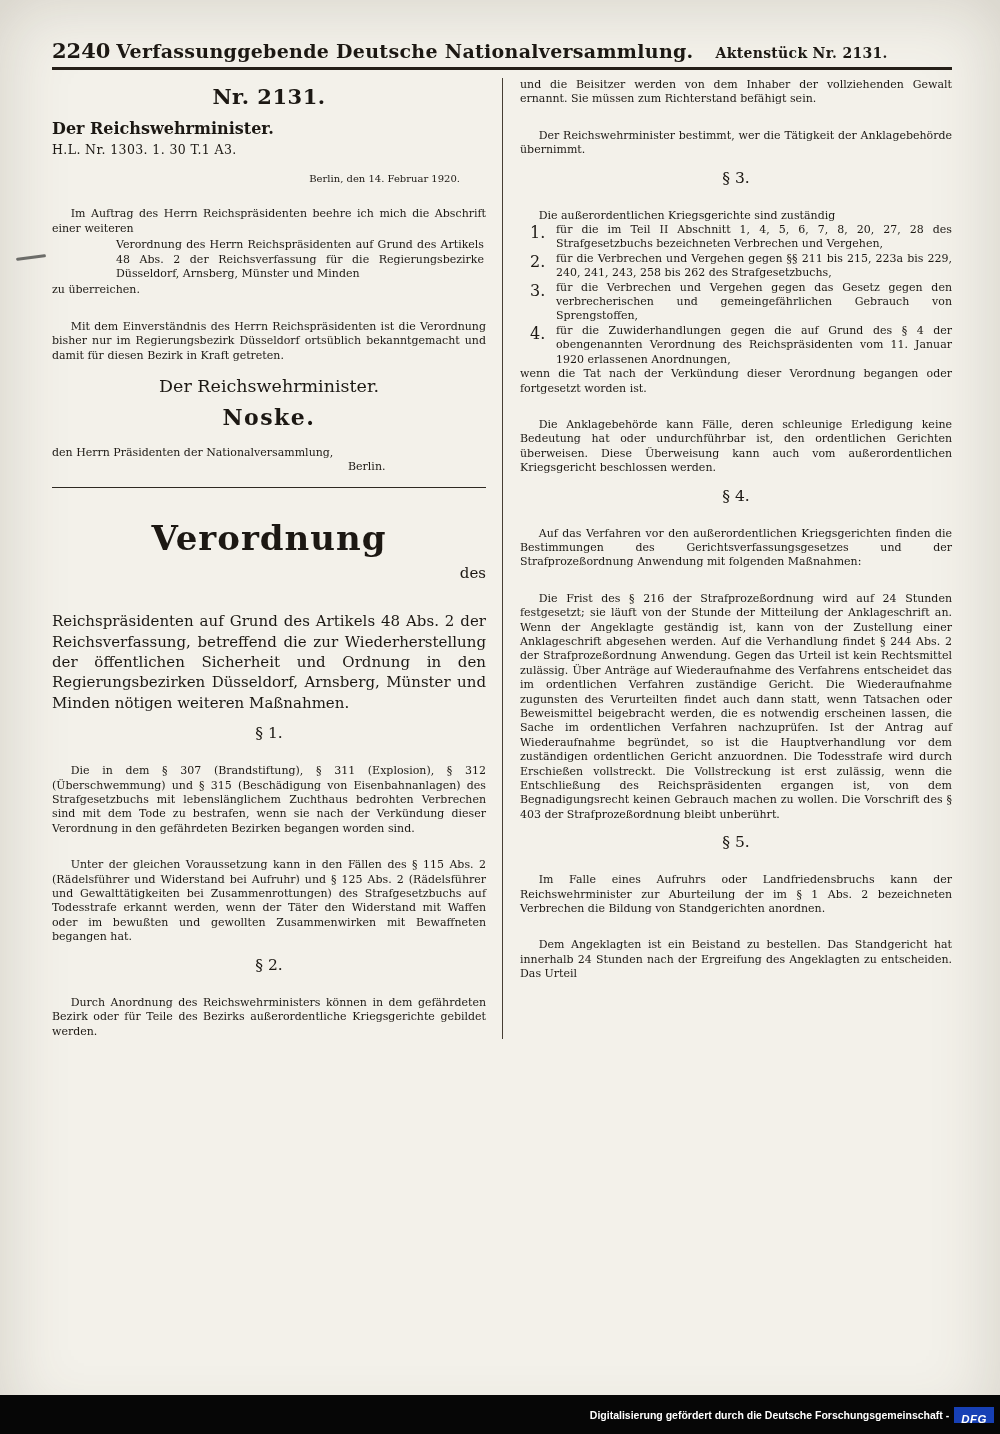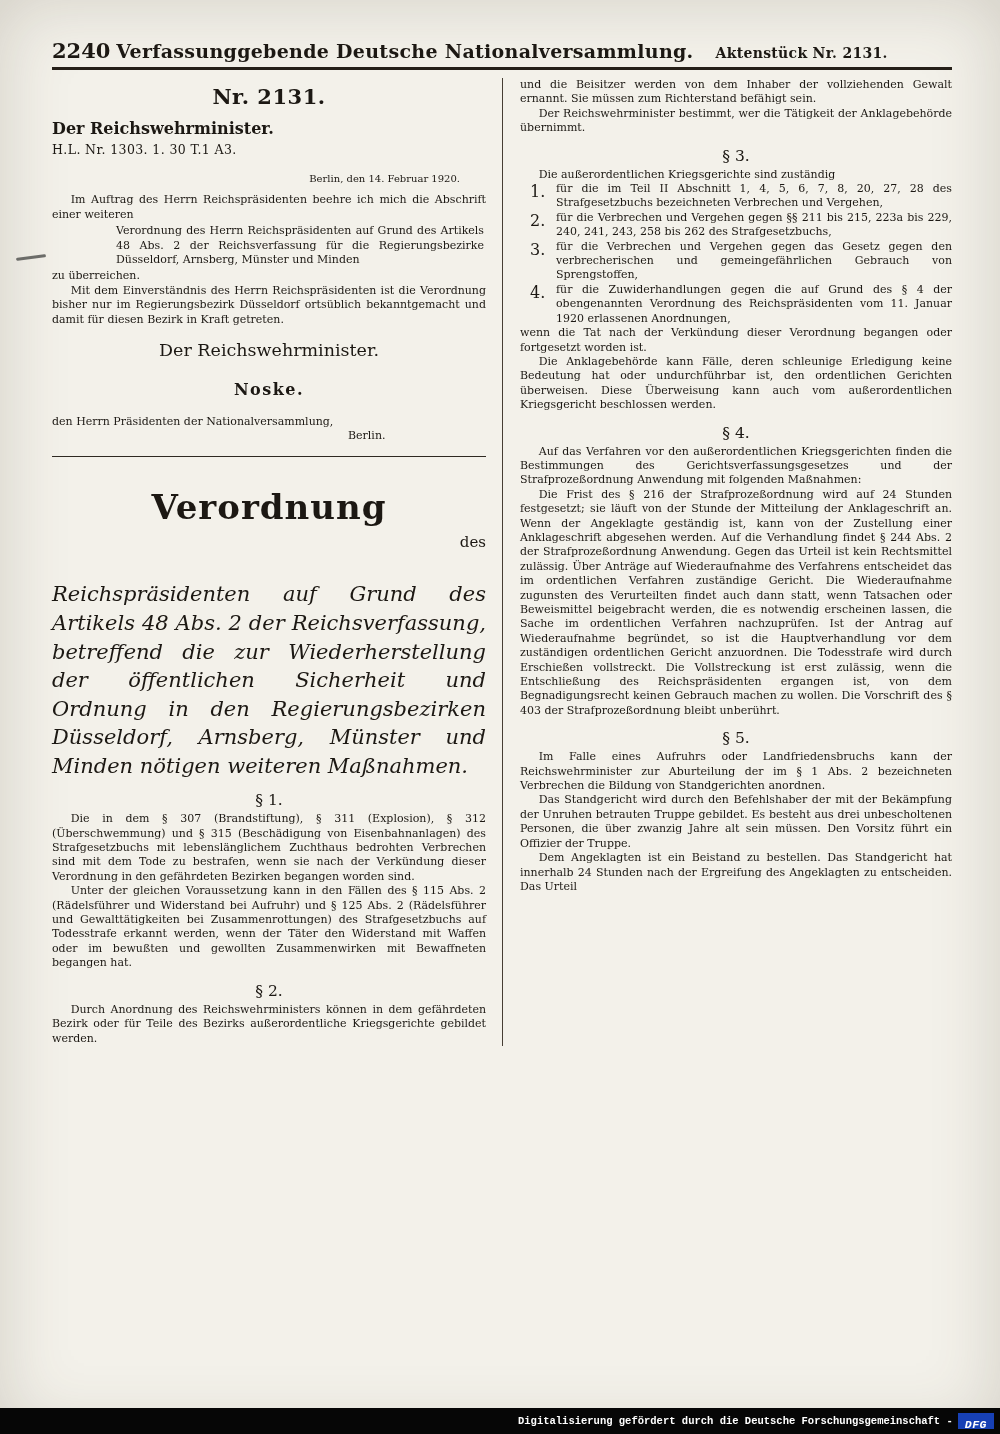--- a/index.html
+++ b/index.html
@@ -25,60 +25,60 @@
   .header-title { font-size:19px; font-weight:bold; letter-spacing:.3px; }
   .header-title .doc-ref { margin-left:22px; font-size:14px; }
   .head-rule { border-top:3px solid #262019; margin-top:5px; }
 
   
   .columns { display:flex; align-items:stretch; margin-top:8px; }
   .col-left  { width:451px; padding-right:16px; border-right:1px solid #46var; border-right:1px solid #463e34; }
   .col-right { width:449px; padding-left:17px; }
 
   p, .li-text { font-size:11px; line-height:1.31; text-align:justify; }
-  .indent { text-indent:1.7em; }
+  .indent { text-indent:1.7em;margin-top:22px; }
 
   .doc-number { text-align:center; font-size:21px; font-weight:bold; margin:6px 0 10px; letter-spacing:.5px; }
   .sender { font-weight:bold; font-size:16px; text-align:left; }
   .file-ref { font-size:12.5px; letter-spacing:.4px; margin-top:2px; text-align:left; }
   .dateline { text-align:right; padding-right:26px; margin:14px 0 8px; font-size:10px; }
 
   .indent-block { margin:2px 0 2px 64px; padding-right:2px; }
 
   .sig-title { text-align:center; font-size:17.5px; margin-top:12px; font-weight:normal; }
-  .sig-name { text-align:center; font-size:16px; font-weight:bold; letter-spacing:1.5px; margin:18px 0 14px; }
+  .sig-name { text-align:center; font-size:22px; font-weight:bold; letter-spacing:1.5px; margin:5px 0 14px; }
 
   .addr-an   { margin-left:66px; text-align:left; }
   .addr-l1   { text-align:left; }
   .addr-l2   { margin-left:296px; text-align:left; }
 
   .col-rule { border-top:1.5px solid #2e2922; margin:12px 0 30px; }
 
   .decree-title { text-align:center; font-size:34px; font-weight:bold; letter-spacing:1px; margin-bottom:6px; }
   .decree-des   { text-align:right; font-size:15px; margin-bottom:28px; }
-  .decree-subtitle { font-size:21px; line-height:1.36; text-align:justify;font-style:italic; }
+  .decree-subtitle { font-size:15px; line-height:1.36; text-align:justify; }
 
   .sect-head { text-align:center; font-size:15.5px; font-weight:normal; margin:11px 0 3px; }
 
   .list-item { display:flex; margin-left:10px; }
   .li-num  { flex:none; width:26px; }
   .li-text { flex:1; }
 
   .pen-mark {
     position:absolute; left:16px; top:256px;
     width:30px; height:3px; background:#40413f;
     transform:rotate(-7deg); border-radius:2px; opacity:.75;
   }
 
   
   .scan-footer {
-    position:absolute; left:0; right:0; bottom:0; height:26px;
+    position:absolute; left:0; right:0; bottom:0; height:39px;
     background:#060606;
     display:flex; align-items:center; justify-content:flex-end;
-    font-family:Liberation Mono, monospace;
+    font-family:Liberation Sans, sans-serif;
     text-align:center;
   }
   .credit { color:#ffffff; font-size:10.5px; font-weight:bold; margin-right:5px; }
   .dfg-badge {
     background:var(--dfg_blue,#1740b5); color:#fff;
     font-size:11.5px; font-weight:bold; font-style:italic;
     height:16px; line-height:16px; padding:4px 7px; margin-right:6px;
     letter-spacing:.5px;
   }
 </style>
@@ -158,21 +158,20 @@
 
         <p>wenn die Tat nach der Verkündung dieser Verordnung begangen oder fortgesetzt worden ist.</p>
         <p class="indent">Die Anklagebehörde kann Fälle, deren schleunige Erledigung keine Bedeutung hat oder undurchführbar ist, den ordentlichen Gerichten überweisen. Diese Überweisung kann auch vom außerordentlichen Kriegsgericht beschlossen werden.</p>
 
         <h3 class="sect-head">§ 4.</h3>
         <p class="indent">Auf das Verfahren vor den außerordentlichen Kriegsgerichten finden die Bestimmungen des Gerichtsverfassungsgesetzes und der Strafprozeßordnung Anwendung mit folgenden Maßnahmen:</p>
         <p class="indent">Die Frist des § 216 der Strafprozeßordnung wird auf 24 Stunden festgesetzt; sie läuft von der Stunde der Mitteilung der Anklageschrift an. Wenn der Angeklagte geständig ist, kann von der Zustellung einer Anklageschrift abgesehen werden. Auf die Verhandlung findet § 244 Abs. 2 der Strafprozeßordnung Anwendung. Gegen das Urteil ist kein Rechtsmittel zulässig. Über Anträge auf Wiederaufnahme des Verfahrens entscheidet das im ordentlichen Verfahren zuständige Gericht. Die Wiederaufnahme zugunsten des Verurteilten findet auch dann statt, wenn Tatsachen oder Beweismittel beigebracht werden, die es notwendig erscheinen lassen, die Sache im ordentlichen Verfahren nachzuprüfen. Ist der Antrag auf Wiederaufnahme begründet, so ist die Hauptverhandlung vor dem zuständigen ordentlichen Gericht anzuordnen. Die Todesstrafe wird durch Erschießen vollstreckt. Die Vollstreckung ist erst zulässig, wenn die Entschließung des Reichspräsidenten ergangen ist, von dem Begnadigungsrecht keinen Gebrauch machen zu wollen. Die Vorschrift des § 403 der Strafprozeßordnung bleibt unberührt.</p>
 
         <h3 class="sect-head">§ 5.</h3>
         <p class="indent">Im Falle eines Aufruhrs oder Landfriedensbruchs kann der Reichswehrminister zur Aburteilung der im § 1 Abs. 2 bezeichneten Verbrechen die Bildung von Standgerichten anordnen.</p>
-        <p class="indent">Das Standgericht wird durch den Befehlshaber der mit der Bekämpfung der Unruhen betrauten Truppe gebildet. Es besteht aus drei unbescholtenen Personen, die über zwanzig Jahre alt sein müssen. Den Vorsitz führt ein Offizier der Truppe.</p>
         <p class="indent">Dem Angeklagten ist ein Beistand zu bestellen. Das Standgericht hat innerhalb 24 Stunden nach der Ergreifung des Angeklagten zu entscheiden. Das Urteil</p>
       </div>
 
     </div>
   </div>
 
   <footer class="scan-footer">
     <span class="credit">Digitalisierung gefördert durch die Deutsche Forschungsgemeinschaft -</span>
     <span class="dfg-badge">DFG</span>
   </footer>

